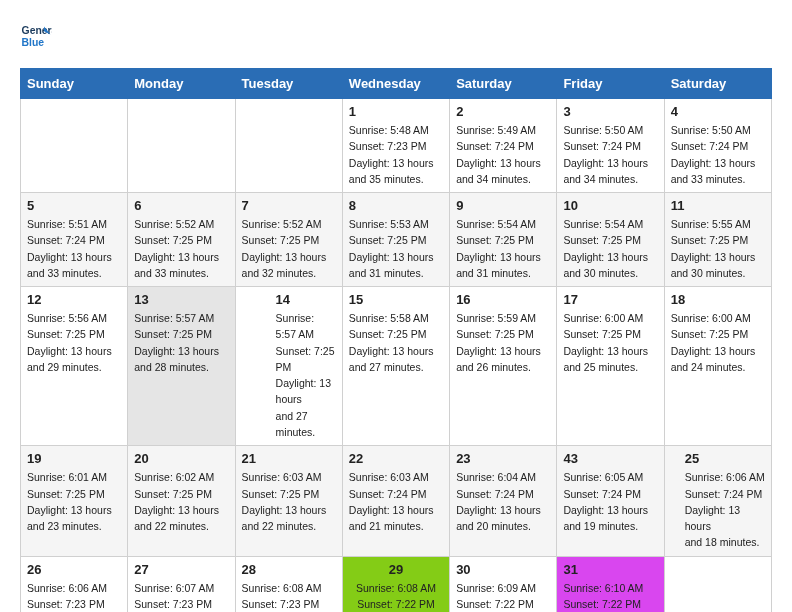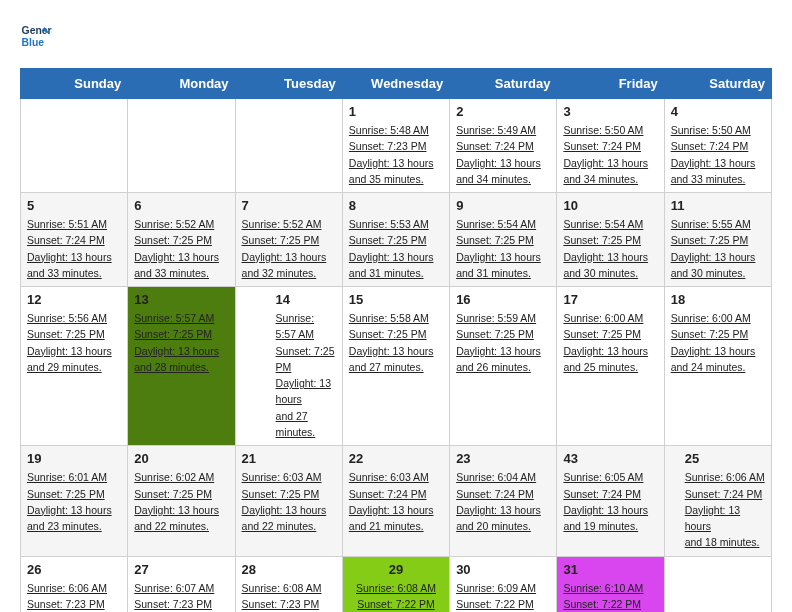--- a/index.html
+++ b/index.html
@@ -43,21 +43,21 @@
       width: 100%;
       border-collapse: collapse;
       border: 1px solid #ccc;
     }
     .calendar th {
       background-color: #2a6db5;
       color: #fff;
       font-size: 13px;
       font-weight: bold;
       padding: 7px 6px;
-      text-align: right;
+      text-align: left;
       border: 1px solid #2a6db5;
     }
     .calendar td {
       vertical-align: top;
       padding: 5px 6px;
       font-size: 10.5px;
       color: #222;
       border: 1px solid #d0d0d0;
       width: calc(100% / 7);
       min-height: 80px;
@@ -71,21 +71,20 @@
     .day-number {
       font-size: 13px;
       font-weight: bold;
       display: block;
       margin-bottom: 3px;
     }
     .day-info {
       line-height: 1.55;
       font-size: 10.5px;
       color: #222;
-      text-decoration: underline;
     }
     .empty-cell {
       background-color: #fff !important;
     }
   </style>
 </head>
 <body>
 
 <div class="header">
   <div class="logo">
@@ -167,21 +166,21 @@
         <td style="background-color: rgb(245, 245, 245);">
           <span class="day-number">11</span>
           <div class="day-info">Sunrise: 5:55 AM<br>Sunset: 7:25 PM<br>Daylight: 13 hours<br>and 30 minutes.</div>
         </td>
       </tr>
       <tr>
         <td style="background-color: rgb(255, 255, 255);">
           <span class="day-number">12</span>
           <div class="day-info">Sunrise: 5:56 AM<br>Sunset: 7:25 PM<br>Daylight: 13 hours<br>and 29 minutes.</div>
         </td>
-        <td style="background-color: #4d7c0f;">
+        <td style="background-color: #e5e5e5;">
           <span class="day-number">13</span>
           <div class="day-info">Sunrise: 5:57 AM<br>Sunset: 7:25 PM<br>Daylight: 13 hours<br>and 28 minutes.</div>
         </td>
         <td style="background-color: rgb(255, 255, 255); padding-left: 40px;">
           <span class="day-number">14</span>
           <div class="day-info">Sunrise: 5:57 AM<br>Sunset: 7:25 PM<br>Daylight: 13 hours<br>and 27 minutes.</div>
         </td>
         <td style="background-color: rgb(255, 255, 255);">
           <span class="day-number">15</span>
           <div class="day-info">Sunrise: 5:58 AM<br>Sunset: 7:25 PM<br>Daylight: 13 hours<br>and 27 minutes.</div>

